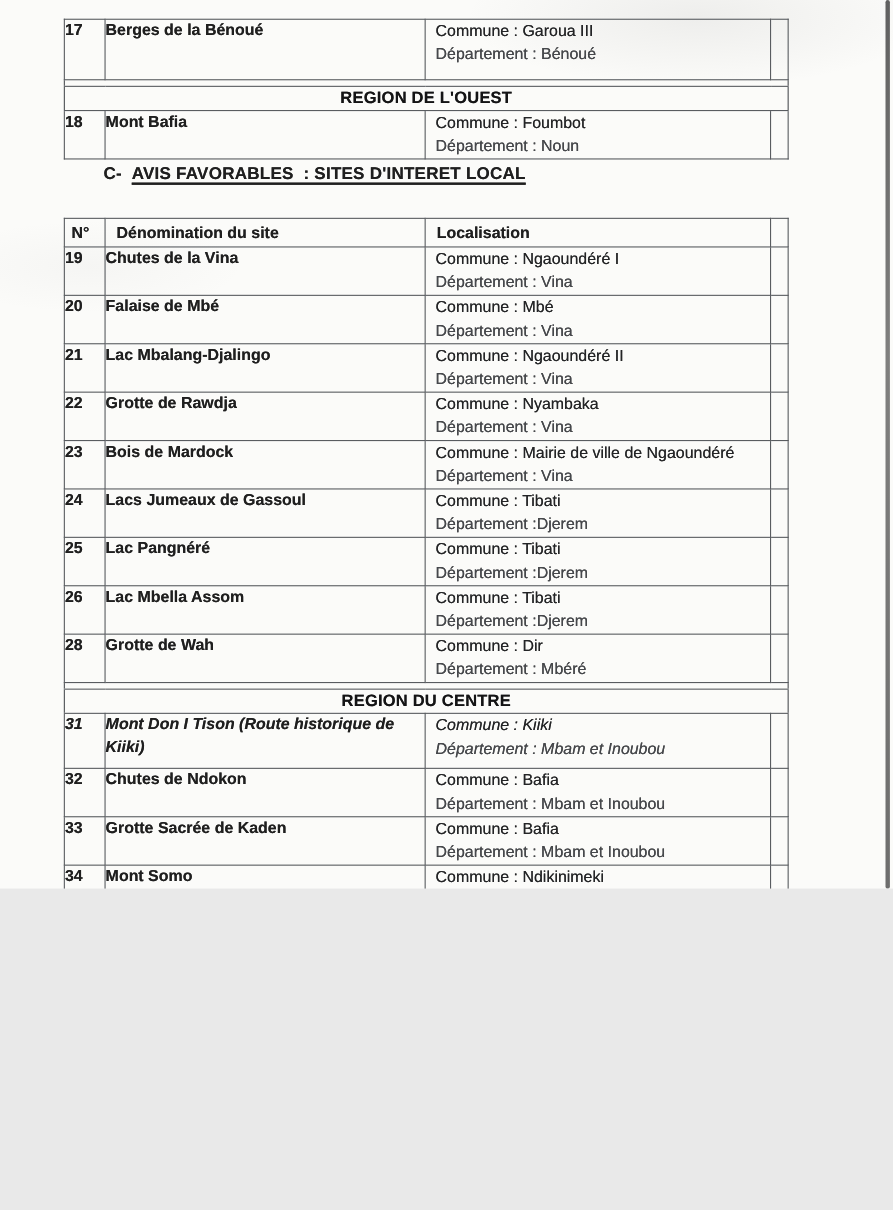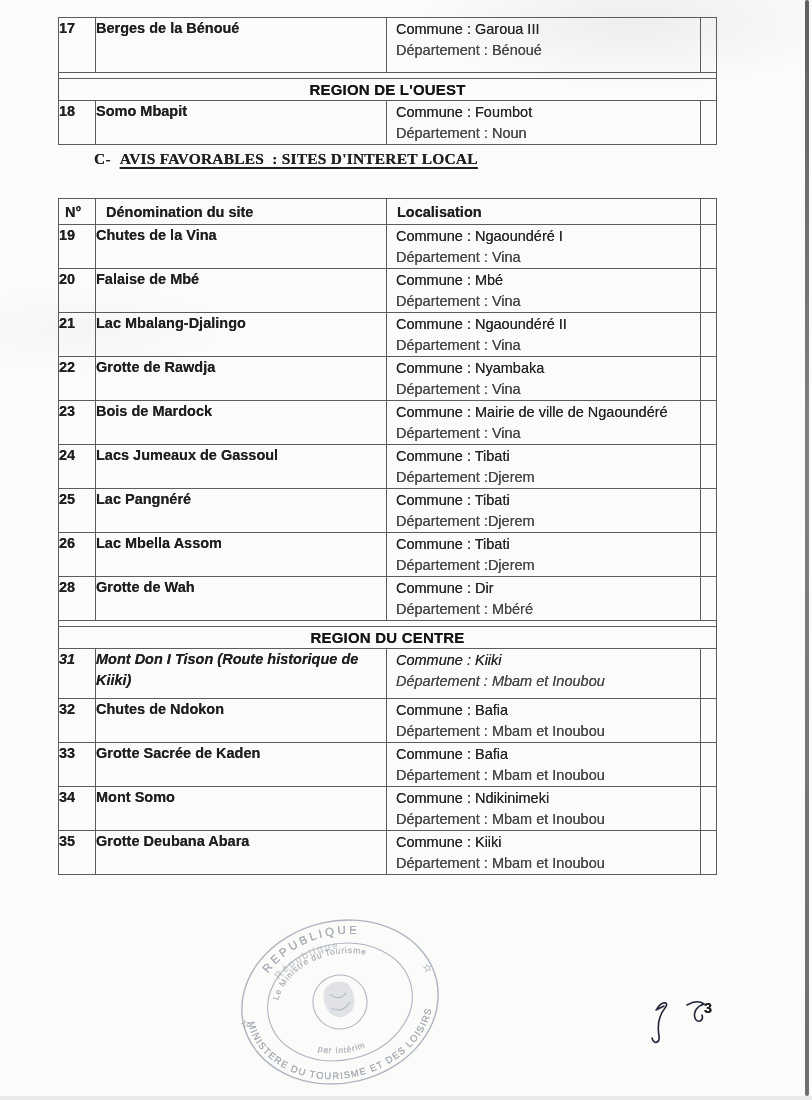--- a/index.html
+++ b/index.html
@@ -1,17 +1,17 @@
 <!DOCTYPE html>
 <html><head>
 <meta charset="utf-8">
 <style>
   html,body{margin:0;padding:0;background:#e9e9e9;}
   .page{
-    position:relative;width:812px;height:1096px;margin:0 auto;overflow:hidden;
+    position:relative;width:812px;height:808px;margin:0 auto;overflow:hidden;
     background:
       radial-gradient(ellipse 300px 90px at 78% 2%, rgba(120,120,120,.10), transparent 70%),
       radial-gradient(ellipse 200px 60px at 10% 30%, rgba(140,140,140,.05), transparent 70%),
       #fbfbf9;
     font-family:"Liberation Sans","DejaVu Sans",sans-serif;
     color:var(--ink,#1f1f1f);
     text-shadow:0 0 .45px rgba(25,25,25,.8);
   }
   .scan-edge-right{position:absolute;right:3px;top:0;height:100%;width:4px;border-radius:4px;
     background:linear-gradient(to bottom,#3a3a3a,#606060 40%,#4a4a4a);opacity:.8;}
@@ -29,21 +29,21 @@
   td.num{font-weight:bold;padding:2px 0 0 9px;}
   td.site{font-weight:bold;padding:2px 0 0 10px;line-height:20px;}
   td.loc .l1{padding:1px 0 0 9px;color:#232426;}
   td.loc .l2{padding:0 0 0 9px;color:#46484c;}
   tr.colheader td{font-weight:bold;padding-top:3px;}
   tr.colheader td.hnum{padding-left:6px;}
   tr.colheader td.hsite,tr.colheader td.hloc{padding-left:10px;}
   tr.region td{font-weight:bold;text-align:center;font-size:15px;padding-top:0;letter-spacing:.2px;color:#141415;}
   #table1{left:58px;top:17px;}
   #table2{left:58px;top:198px;}
-  .heading{position:absolute;left:94px;top:150px;font-size:15.5px;font-weight:bold;letter-spacing:.2px;white-space:pre;font-family:Liberation Serif, serif;}
+  .heading{position:absolute;left:94px;top:150px;font-size:15.5px;font-weight:bold;letter-spacing:.2px;white-space:pre;}
   .heading .u{text-decoration:underline;text-decoration-thickness:1.6px;text-underline-offset:3px;margin-left:9px;}
   .pageno{position:absolute;left:704px;top:1000px;font-weight:bold;font-size:14.5px;}
   .stamp{position:absolute;left:234px;top:914px;opacity:.62;}
   .penmarks{position:absolute;left:630px;top:983px;}
 </style>
 </head>
 <body>
 
 <div class="page" style="--ink: #1f1f1f;">
 
@@ -65,21 +65,21 @@
           <td class="tail"></td>
         </tr>
         <tr class="spacer">
           <td colspan="4"></td>
         </tr>
         <tr class="region">
           <td colspan="4">REGION DE L'OUEST</td>
         </tr>
         <tr class="siterow">
           <td class="num">18</td>
-          <td class="site">Somo Mbapit</td>
+          <td class="site">Mont Bafia</td>
           <td class="loc">
             <div class="l1">Commune : Foumbot</div>
             <div class="l2">Département : Noun</div>
           </td>
           <td class="tail"></td>
         </tr>
       </tbody>
   </table>
 
   <div class="heading"><span>C-</span><span class="u">AVIS FAVORABLES  : SITES D'INTERET LOCAL</span></div>

